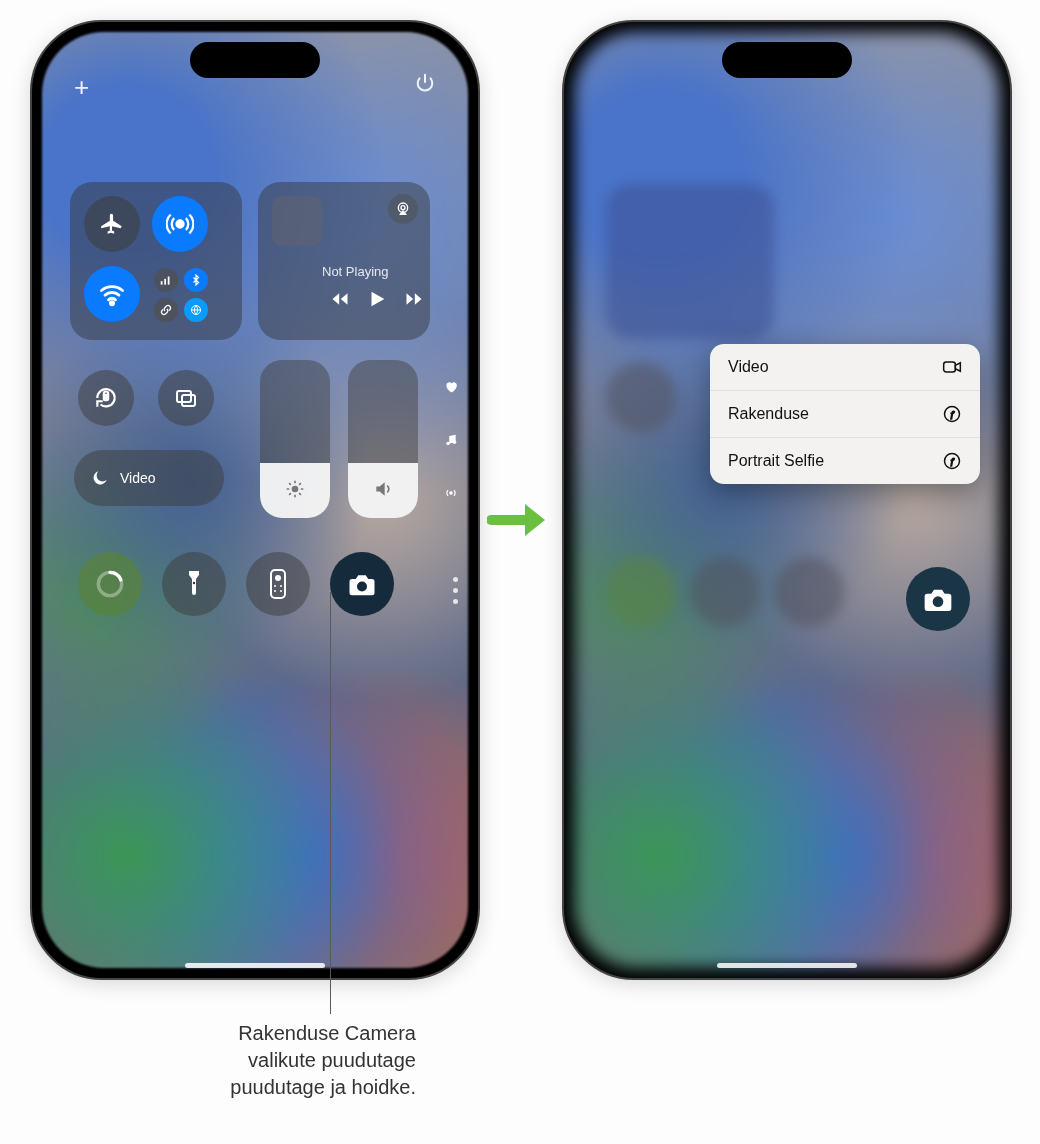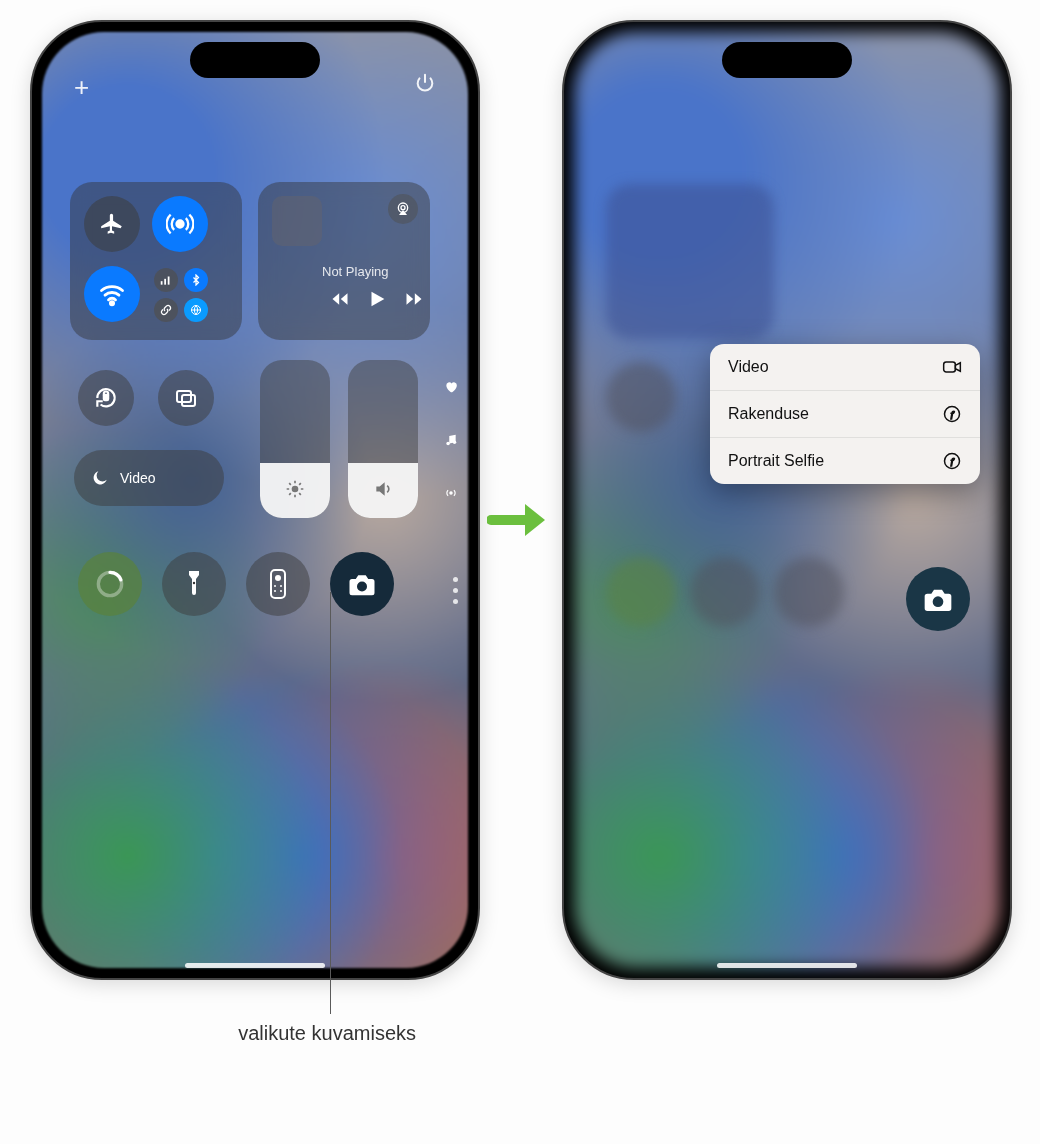--- a/index.html
+++ b/index.html
@@ -509,16 +509,18 @@
     <div class="cam-btn-right">
       <svg width="32" height="32" viewBox="0 0 24 24" fill="white">
           <path d="M4 8h3l2-3h6l2 3h3a2 2 0 0 1 2 2v9a2 2 0 0 1-2 2H4a2 2 0 0 1-2-2v-9a2 2 0 0 1 2-2z"></path>
           <circle cx="12" cy="14" r="4" fill="#1a3646"></circle>
         </svg>
     </div>
   </div>
 
   <div class="callout-line" style="left:330px; top:592px; height:422px;"></div>
   <div class="callout-text" style="left:136px; top:1020px; width:280px;">
-    <div>valikute kuvamiseks</div>
+    <div>Rakenduse Camera</div>
+    <div>valikute puudutage</div>
+    <div>puudutage ja hoidke.</div>
   </div>
 
 </div>
 
 </body></html>

